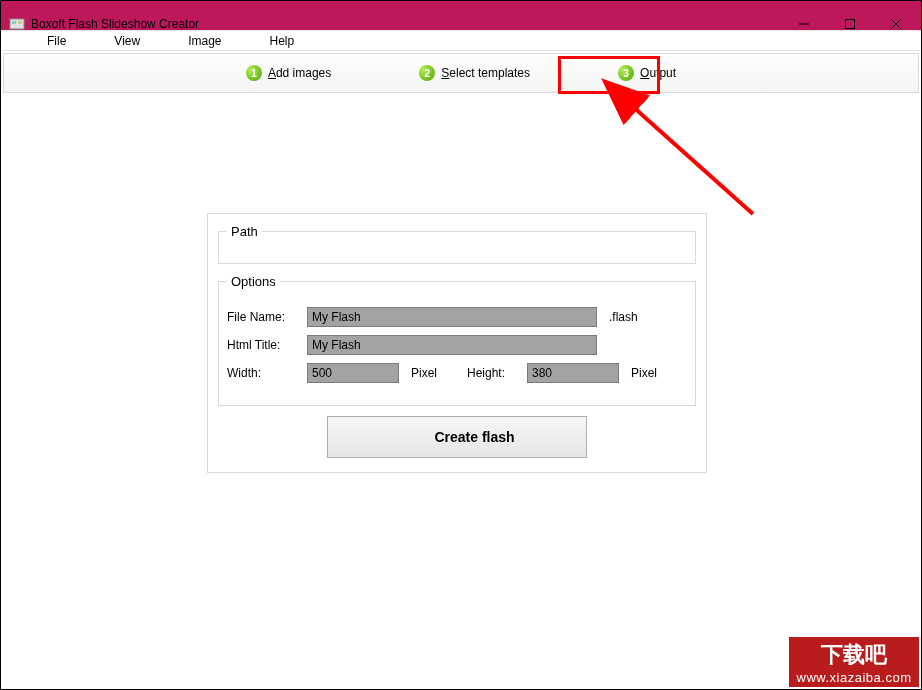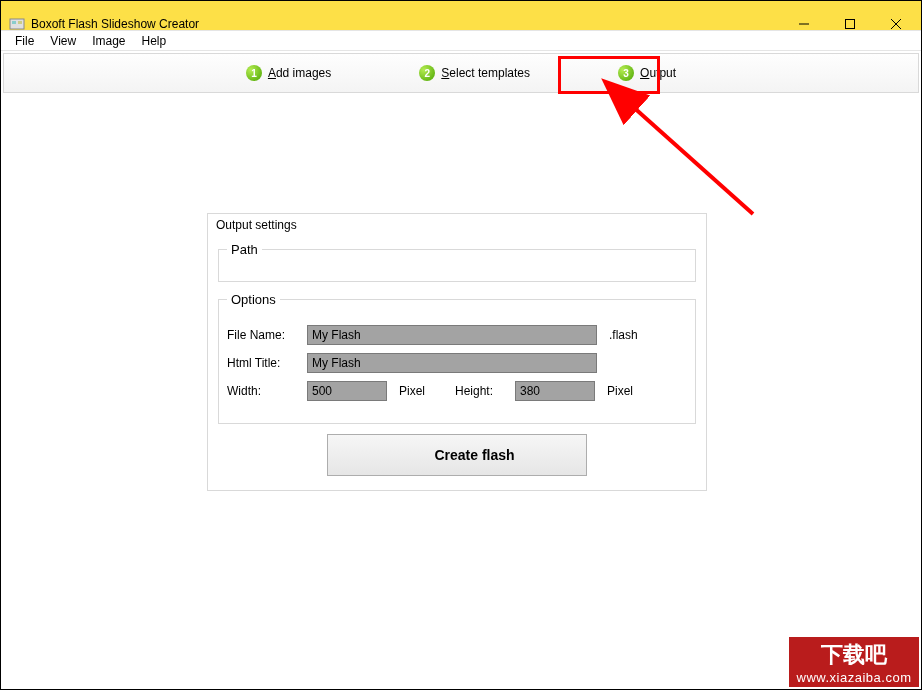--- a/index.html
+++ b/index.html
@@ -11,40 +11,40 @@
       height: 690px;
       border: 1px solid #000;
       position: relative;
       overflow: hidden;
     }
     .titlebar {
       height: 30px;
       display: flex;
       align-items: center;
       padding: 16px 2px 0 8px;
-      background: #fde047;
+      background: #be185d;
       border-bottom: 1px solid #e5e5e5;
     }
     .titlebar .app-icon { width: 16px; height: 16px; margin-right: 6px; }
     .titlebar .title { flex: 1; font-size: 12px; color: #000; }
     .titlebar .win-controls { display: flex; }
     .titlebar .win-btn {
       width: 46px; height: 30px;
       display: flex; align-items: center; justify-content: center;
       color: #000; font-size: 11px;
     }
     .menubar {
       height: 20px;
       display: flex;
       align-items: center;
       padding: 0 6px;
       border-bottom: 1px solid #e5e5e5;
       font-size: 12px;
     }
-    .menubar .menu-item { padding: 2px 8px; cursor: default; }
+    .menubar .menu-item { padding: 2px 8px; cursor: default; margin-left: 32px; }
     .step-bar {
       height: 40px;
       border: 1px solid #d9d9d9;
       margin: 2px 2px;
       background: linear-gradient(#fefefe, #f4f4f4);
       display: flex;
       align-items: center;
       justify-content: center;
       gap: 60px;
       position: relative;
@@ -110,21 +110,21 @@
     }
     .btn {
       border: 1px solid #adadad;
       background: linear-gradient(#f0f0f0, #e1e1e1);
       padding: 2px 10px;
       height: 22px;
       font-size: 12px;
       cursor: pointer;
     }
     .wide-input { width: 290px; }
-    .mid-input { width: 80px; }
+    .mid-input { width: 92px; }
     .suffix { margin-left: 4px; }
     .create-btn {
       width: 260px;
       height: 42px;
       font-size: 14px;
       font-weight: bold;
       background: linear-gradient(#f6f6f6, #e6e6e6);
       border: 1px solid #adadad;
       display: block;
       margin: 4px auto 14px auto;
@@ -214,21 +214,20 @@
   <defs>
     <marker id="ah" markerWidth="12" markerHeight="12" refX="2" refY="5" orient="auto">
       <polygon points="0,0 12,5 0,10" fill="#ff0000"></polygon>
     </marker>
   </defs>
   <line x1="752" y1="213" x2="630" y2="104" stroke="#ff0000" stroke-width="4" marker-end="url(#ah)"></line>
 </svg>
 
 <div class="content">
   <div class="panel">
-    <div class="group-label">Output settings</div>
 
     <fieldset>
       <legend>Path</legend>
     </fieldset>
 
     <fieldset>
       <legend>Options</legend>
 
       <div class="row">
         <label><span class="underline">F</span><span>ile Name:</span></label>

